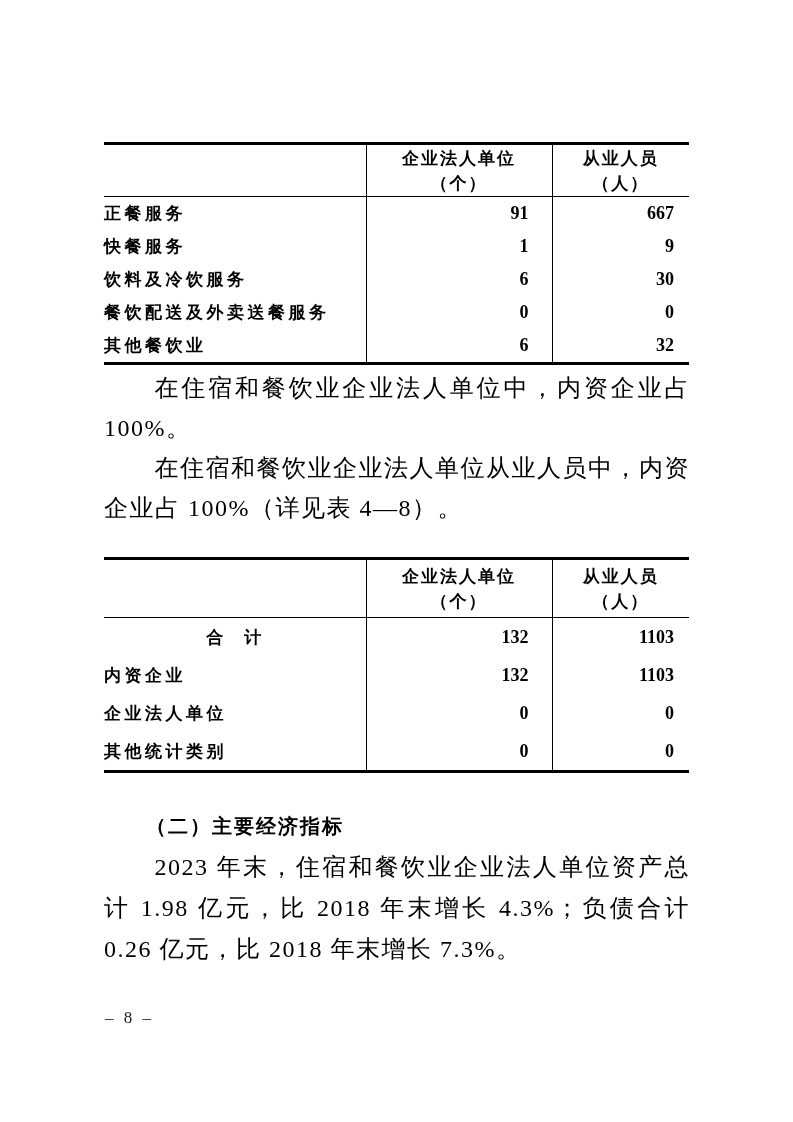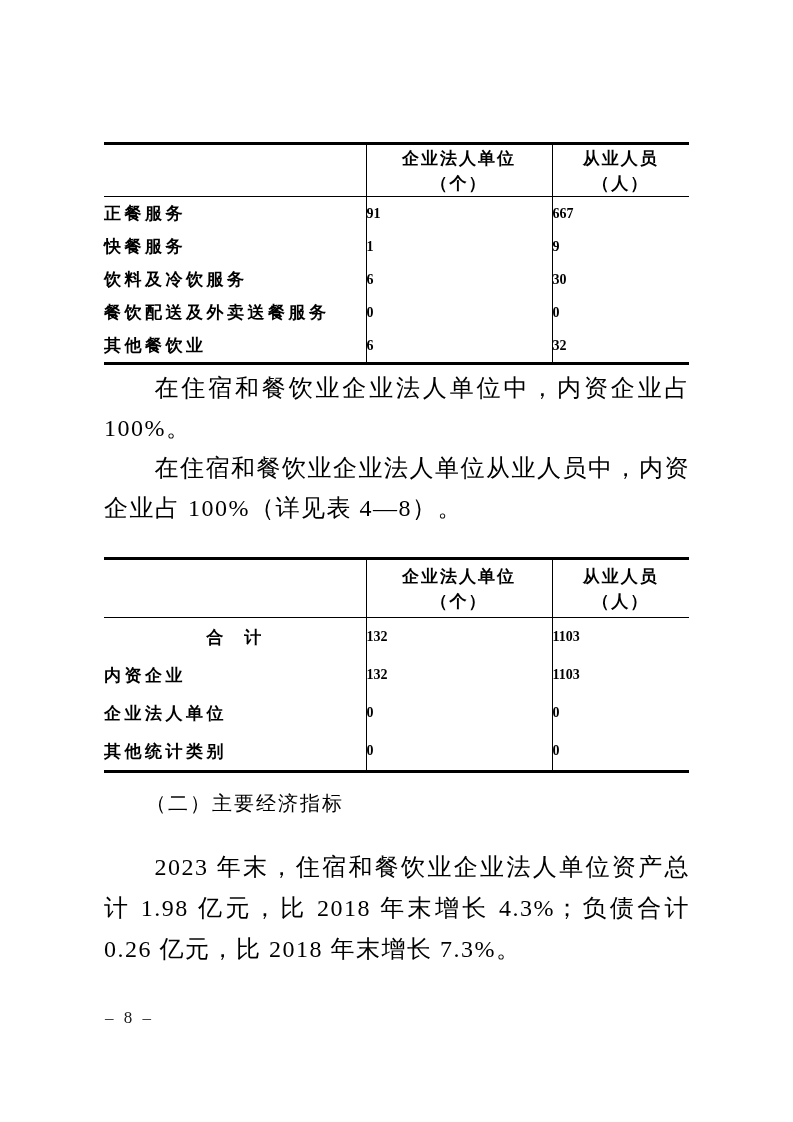--- a/index.html
+++ b/index.html
@@ -22,41 +22,41 @@
   .c2, .c3 { border-left:1px solid #000; }
   #table1 thead th { height:51px; }
   #table1 tbody td { height:33px; }
   #table2 thead th { height:57px; }
   #table2 tbody td { height:38px; }
   td.lbl {
     font-family:"Liberation Serif", serif; font-size:17px;
     letter-spacing:3.5px; padding-left:23px; text-align:left;
   }
   td.num {
-    font-family:"Liberation Serif", serif; font-size:14px; text-align:left;
+    font-family:"Liberation Serif", serif; font-size:18px; text-align:right;
   }
   td.num.c2 { padding-right:23px; }
   td.num.c3 { padding-right:15px; }
   tr.total td.lbl {
     text-align:center; padding-left:0; letter-spacing:2px;
     font-family:"Liberation Sans", sans-serif; font-weight:bold; font-size:17px;
   }
   tr.total td.num { font-weight:bold; }
   
   #table1 { position:absolute; left:104px; top:142px; }
   #paras  { position:absolute; left:104px; top:368px; width:586px; }
   #t8title{
     position:absolute; left:104px; top:493px; width:585px; text-align:center;
     font-family:"Liberation Sans", sans-serif; font-weight:bold;
     font-size:21px; line-height:31px; letter-spacing:1px;
   }
   #table2 { position:absolute; left:104px; top:557px; }
   #sec    {
-    position:absolute; left:104px; top:790px; width:586px;
-    font-size:20px; font-weight:normal; letter-spacing:2px; text-indent:2.1em;
+    position:absolute; left:104px; top:813px; width:586px;
+    font-size:20px; font-weight:bold; letter-spacing:2px; text-indent:2.1em;
     font-family:"Liberation Serif", serif;
   }
   #secbody{ position:absolute; left:104px; top:847px; width:586px; }
   #pagenum{
     position:absolute; left:105px; top:1008px;
     font-size:17px; letter-spacing:3px; color:#1a1a1a;
   }
   .para {
     margin:0; text-indent:2.1em; font-size:24px; line-height:40px;
     text-align:justify; text-justify:inter-ideograph; letter-spacing:1.5px;

